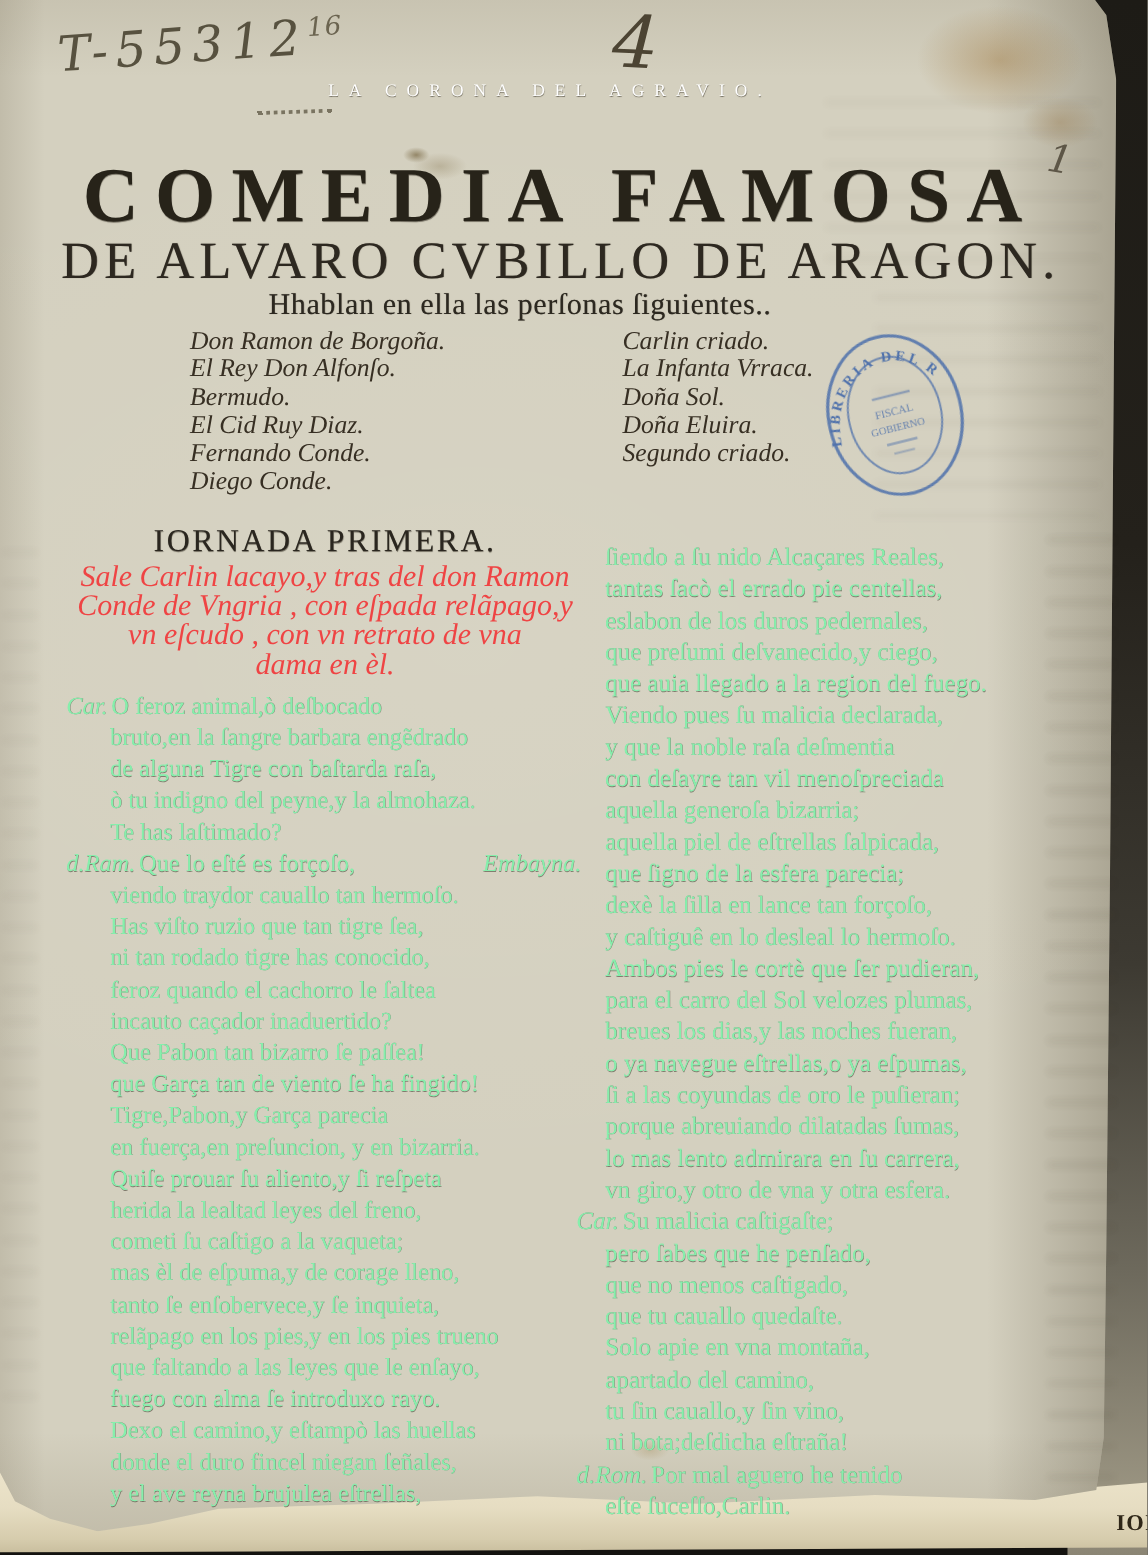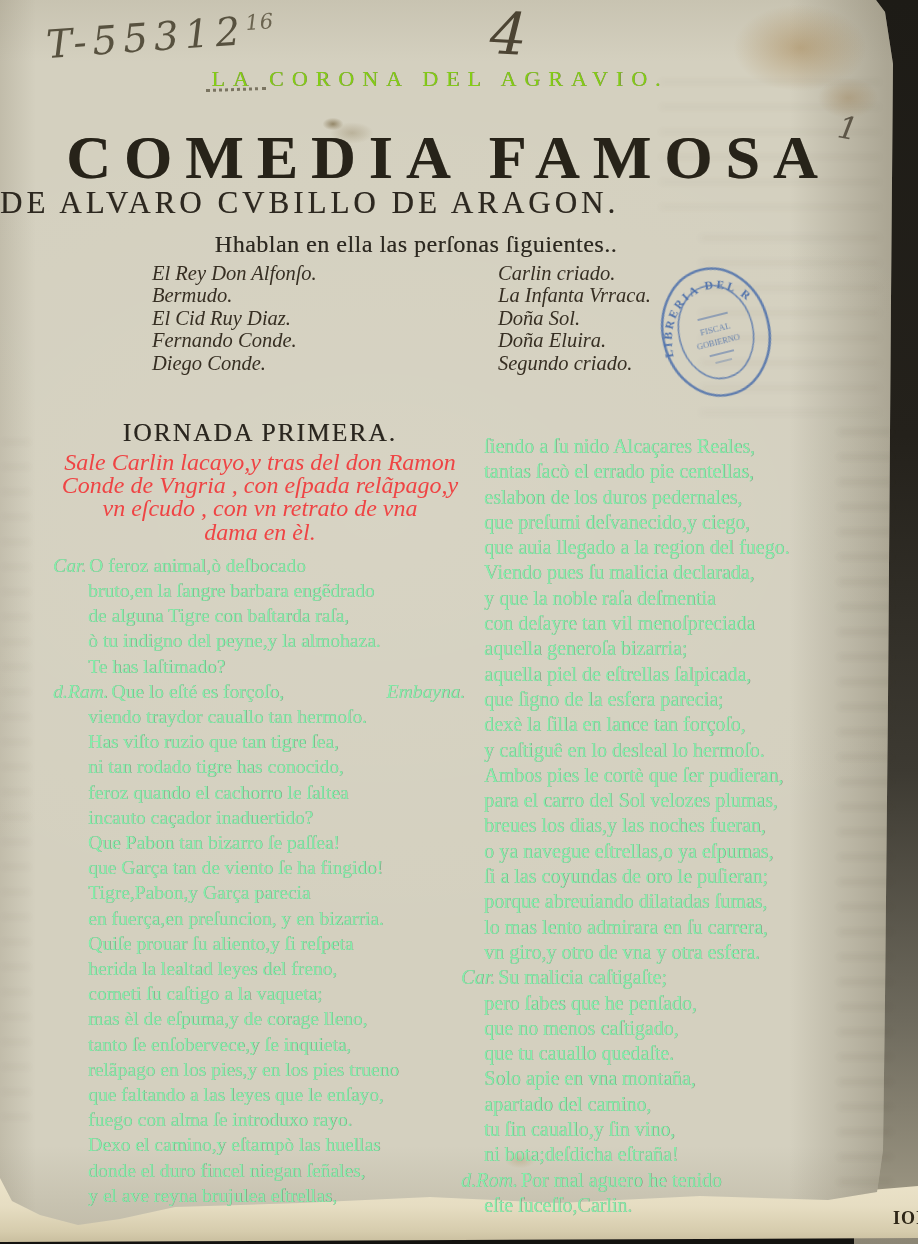--- a/index.html
+++ b/index.html
@@ -50,25 +50,25 @@
   }
   .shelfmark{left:46px;top:14px;font-size:39px;letter-spacing:6px;transform:rotate(-4deg);}
   .shelfmark sup{font-size:21px;letter-spacing:1px;color:#6b6450;}
   .shelf-underline{position:absolute;left:206px;top:88px;width:60px;border-top:3px dotted rgba(92,85,66,.75);transform:rotate(-2deg);}
   .hand-page{left:490px;top:0px;font-size:58px;color:#4c4433;transform:rotate(3deg);letter-spacing:0;}
   .hand-folio{left:838px;top:110px;font-size:31px;color:#5d5647;transform:rotate(10deg);}
 
   
   .ink{color:#2d2921;text-shadow:.3px .3px .6px rgba(43,38,28,.55);}
   .running-title{position:absolute;left:0;top:66px;width:880px;text-align:center;
-    font-size:22px;letter-spacing:8px;color:#84cc16;}
+    font-size:14px;letter-spacing:8px;color:#ffffff;}
   .main-title{position:absolute;left:0;top:98px;width:897px;text-align:center;
     font-size:62px;font-weight:bold;letter-spacing:13px;color:#272319;margin-top:24px;}
-  .author-line{position:absolute;left:0;top:185px;width:897px;
-    font-size:31px;letter-spacing:4px;color:#2d2820;}
+  .author-line{position:absolute;left:0;top:185px;width:897px;text-align:center;
+    font-size:42px;letter-spacing:4px;color:#2d2820;}
   .cast-intro{position:absolute;left:0;top:231px;width:832px;text-align:center;
     font-size:24px;letter-spacing:.5px;color:#2c2820;}
 
   .cast-row{position:absolute;left:152px;top:262px;width:630px;display:flex;}
   .cast-col{font-style:italic;font-size:20.5px;line-height:22.4px;color:#372f23;}
   .cast-col.first{width:346px;}
   .cast-item{white-space:nowrap;}
 
   
   .stamp{position:absolute;left:656px;top:260px;width:120px;height:144px;
@@ -113,20 +113,21 @@
   <div class="hand hand-page">4</div>
   <div class="hand hand-folio">1</div>
 
   <div class="running-title ink">LA CORONA DEL AGRAVIO.</div>
   <div class="main-title ink">COMEDIA FAMOSA</div>
   <div class="author-line ink">DE ALVARO CVBILLO DE ARAGON.</div>
   <div class="cast-intro ink">Hhablan en ella las perſonas ſiguientes..</div>
 
   <div class="cast-row">
     <div class="cast-col first">
+        <div class="cast-item">Don Ramon de Borgoña.</div>
         <div class="cast-item">El Rey Don Alfonſo.</div>
         <div class="cast-item">Bermudo.</div>
         <div class="cast-item">El Cid Ruy Diaz.</div>
         <div class="cast-item">Fernando Conde.</div>
         <div class="cast-item">Diego Conde.</div>
       </div>
     <div class="cast-col">
         <div class="cast-item">Carlin criado.</div>
         <div class="cast-item">La Infanta Vrraca.</div>
         <div class="cast-item">Doña Sol.</div>

